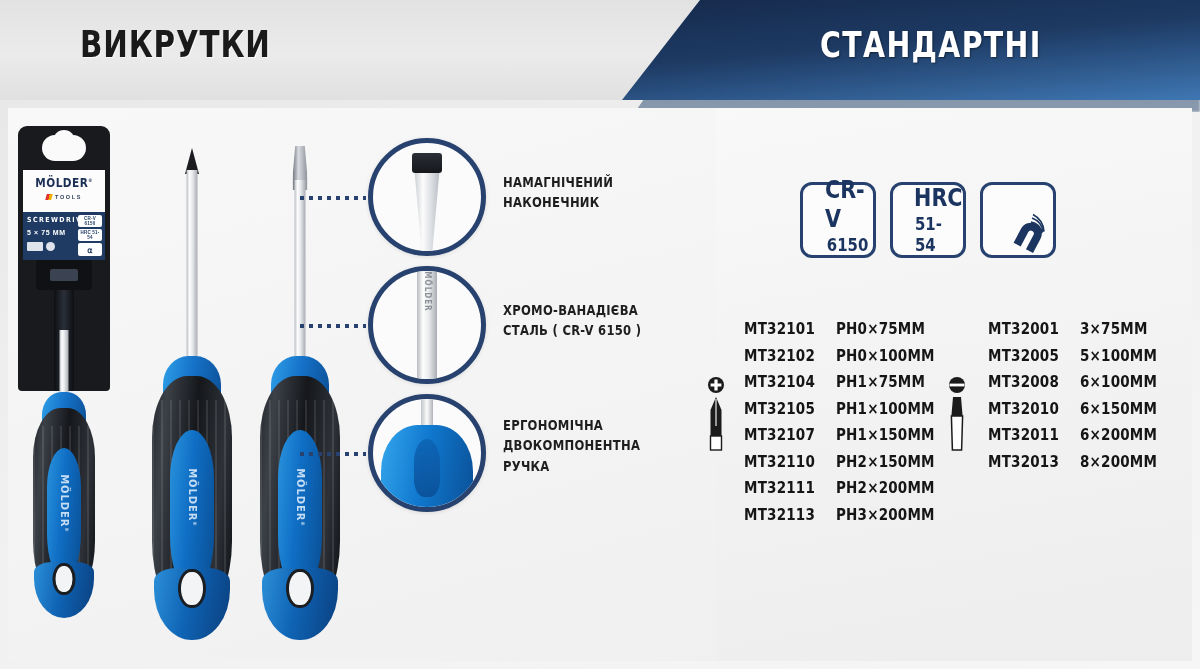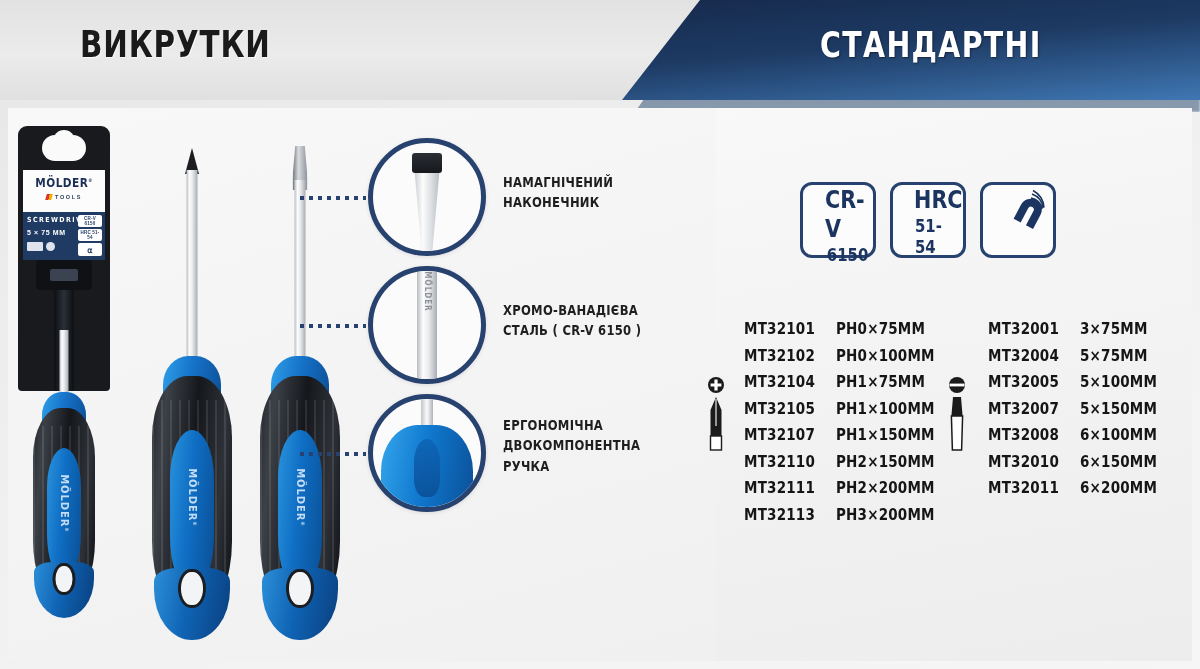--- a/index.html
+++ b/index.html
@@ -118,21 +118,21 @@
     background:repeating-linear-gradient(90deg,#27426e 0 4px,transparent 4px 9px); }
   .cotxt { position:absolute; font-size:14px; font-weight:bold; color:#1e1e1e;
     line-height:1.45; letter-spacing:.3px;
     font-family:"DejaVu Sans Condensed","Liberation Sans",sans-serif; transform:scaleX(.92);
     transform-origin:left center; }
 
   
   .badges { position:absolute; left:800px; top:182px; display:flex; gap:14px; }
   .badge { width:76px; height:76px; border:3px solid #27426e; border-radius:12px;
     background:#fcfcfc; display:flex; flex-direction:column;
-    align-items:center; justify-content:flex-start;padding-left:20px; }
+    align-items:center; justify-content:flex-end;padding-left:20px; }
   .badge .b1 { font-size:25px; font-weight:bold; color:#1c3560; letter-spacing:0;
     font-family:"DejaVu Sans Condensed","Liberation Sans",sans-serif; transform:scaleX(.92); }
   .badge .b2 { font-size:18px; font-weight:bold; color:#1c3560; margin-top:1px;
     font-family:"DejaVu Sans Condensed","Liberation Sans",sans-serif; transform:scaleX(.92); }
 
   
   .tbl { position:absolute; font-size:15px; font-weight:bold; color:#151515;
     font-family:"DejaVu Sans Condensed","Liberation Sans",sans-serif; }
   .tbl .row { display:flex; height:26.5px; align-items:center; white-space:nowrap; }
   .tbl .code { width:92px; letter-spacing:.2px; }
@@ -323,38 +323,34 @@
     <rect x="5.5" y="7.6" width="15" height="2.8" fill="#fff"></rect>
     <path d="M9 21 L17 21 L18.6 40 L7.4 40 Z" fill="#1b1b1b"></path>
     <path d="M7.4 40 L18.6 40 L17.6 74 L8.4 74 Z" fill="#fff" stroke="#1b1b1b" stroke-width="1.5"></path>
   </svg>
   <div class="tbl" style="left:988px;top:316px;">
     <div class="row">
         <span class="code">MT32001</span>
         <span class="spec">3×75MM</span>
       </div>
     <div class="row">
-        <span class="code">MT32004</span>
-        <span class="spec">5×75MM</span>
-      </div>
-    <div class="row">
         <span class="code">MT32005</span>
         <span class="spec">5×100MM</span>
       </div>
     <div class="row">
-        <span class="code">MT32007</span>
-        <span class="spec">5×150MM</span>
-      </div>
-    <div class="row">
         <span class="code">MT32008</span>
         <span class="spec">6×100MM</span>
       </div>
     <div class="row">
         <span class="code">MT32010</span>
         <span class="spec">6×150MM</span>
       </div>
     <div class="row">
         <span class="code">MT32011</span>
         <span class="spec">6×200MM</span>
       </div>
+    <div class="row">
+        <span class="code">MT32013</span>
+        <span class="spec">8×200MM</span>
+      </div>
   </div>
 
 </div>
 
 </body></html>

